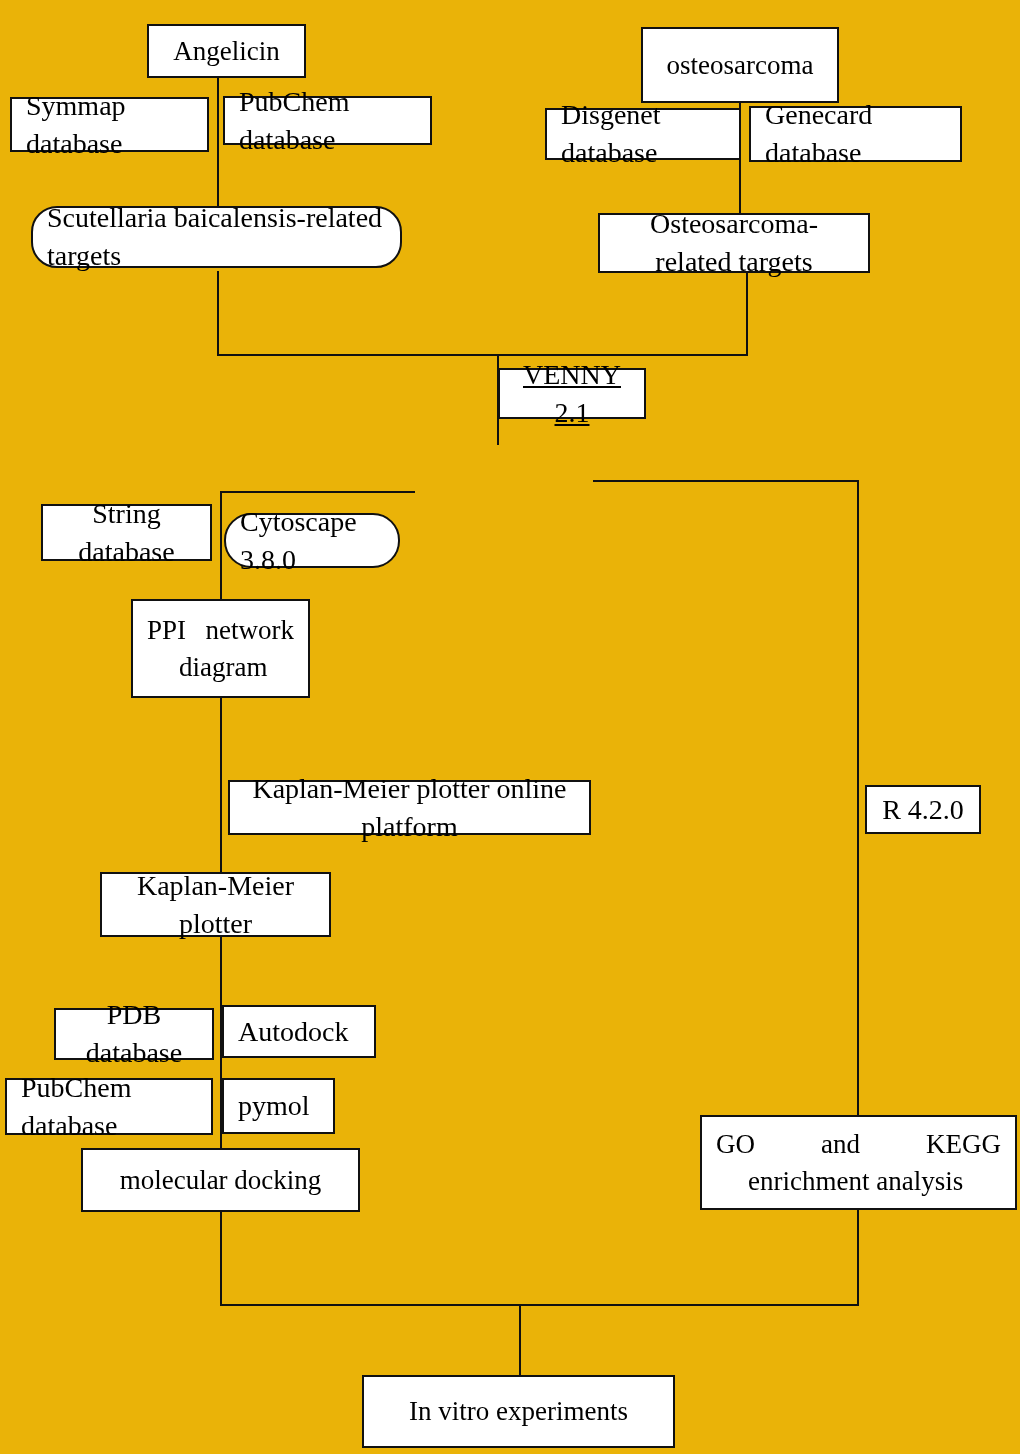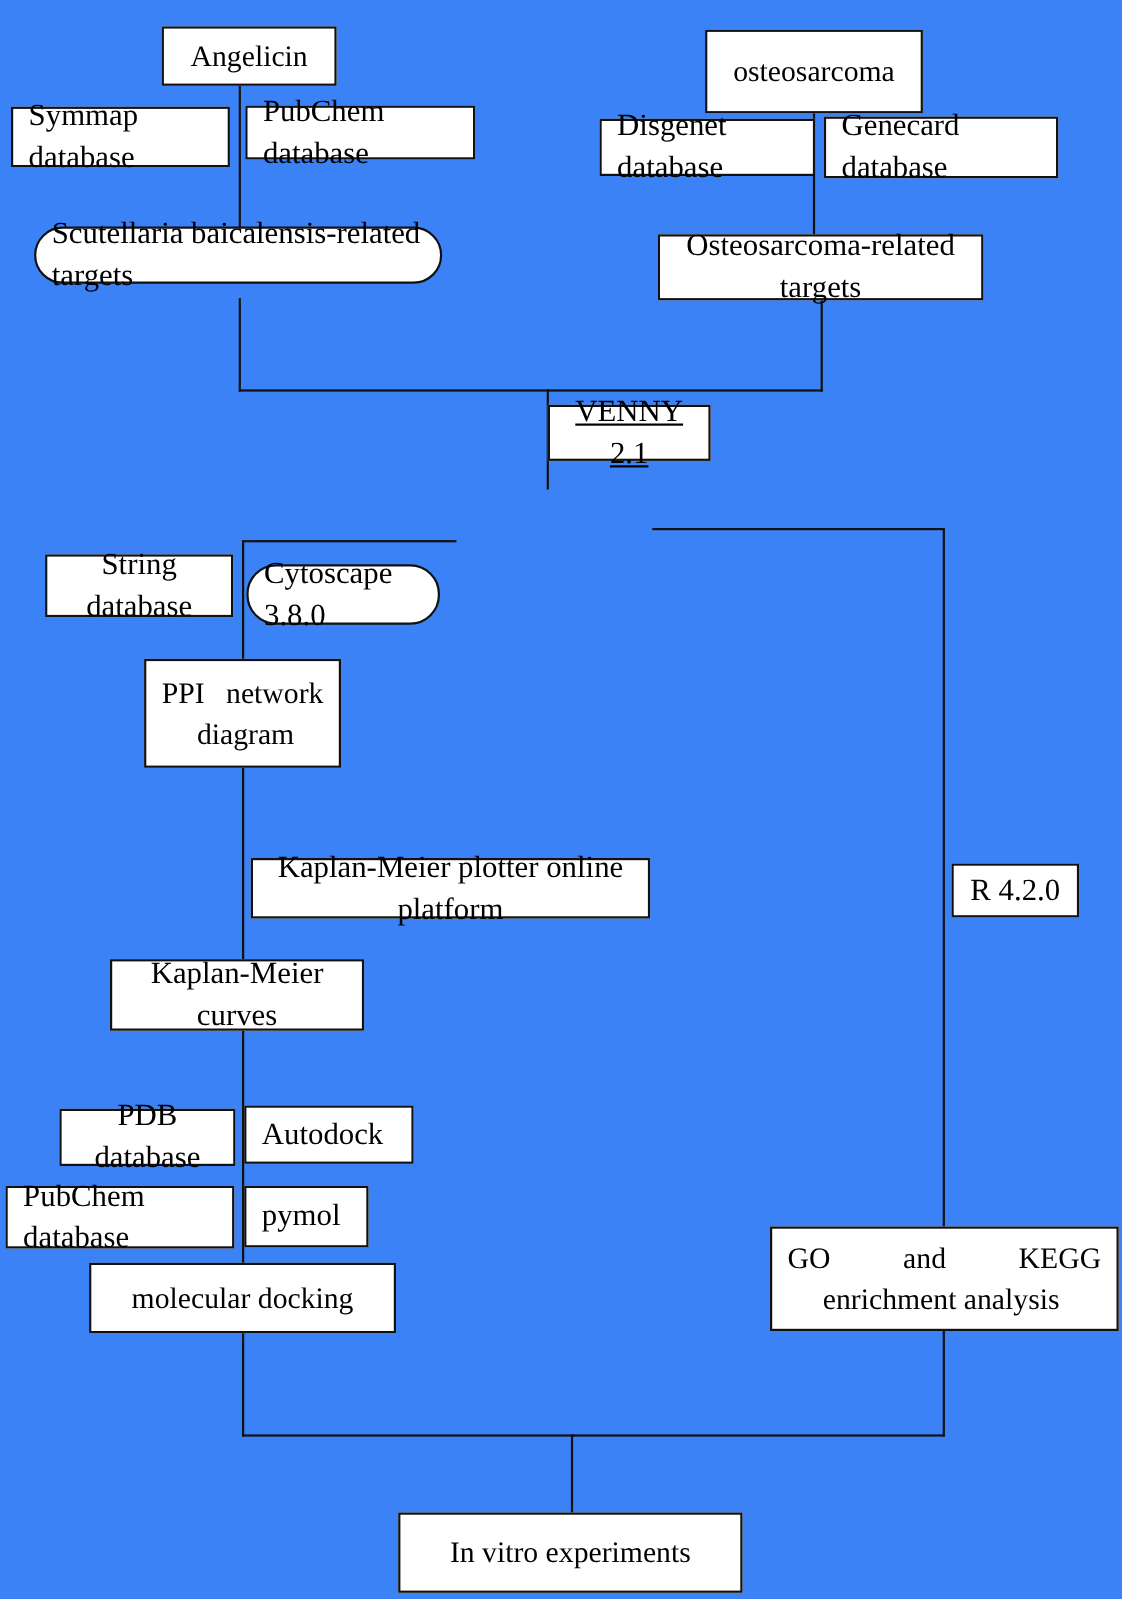--- a/index.html
+++ b/index.html
@@ -5,21 +5,21 @@
 <style>
   html, body {
     margin: 0;
     padding: 0;
     background: #ffffff;
   }
   #canvas {
     position: relative;
     width: 1020px;
     height: 1454px;
-    background: #3b82f6;
+    background: #eab308;
     font-family: "Liberation Serif", "DejaVu Serif", serif;
     color: #000000;
     overflow: hidden;
   }
   .node {
     position: absolute;
     box-sizing: border-box;
     border: 2px solid #111111;
     background: #ffffff;
     display: flex;
@@ -111,25 +111,25 @@
   </div>
 
   <div class="node med left" style="left:545px; top:108px; width:196px; height:52px;">
     <span class="txt">Disgenet database</span>
   </div>
 
   <div class="node med left" style="left:749px; top:106px; width:213px; height:56px;">
     <span class="txt">Genecard database</span>
   </div>
 
-  <div class="node med left" style="left:31px; top:206px; width:371px; height:52px;border-radius:26px;">
+  <div class="node med left" style="left:31px; top:206px; width:371px; height:62px;border-radius:26px;">
     <span class="txt">Scutellaria baicalensis-related targets</span>
   </div>
 
-  <div class="node med center" style="left:598px; top:213px; width:296px; height:60px;">
+  <div class="node med center" style="left:598px; top:213px; width:272px; height:60px;">
     <span class="txt">Osteosarcoma-related targets</span>
   </div>
 
   <div class="node med center" style="left:498px; top:368px; width:148px; height:51px;text-decoration:underline;">
     <span class="txt">VENNY 2.1</span>
   </div>
 
 
   <div class="node med center" style="left:41px; top:504px; width:171px; height:57px;">
     <span class="txt">String database</span>
@@ -144,21 +144,21 @@
       <span class="line1">PPI network</span>
       <span class="line2">diagram</span>
     </span>
   </div>
 
   <div class="node med center" style="left:228px; top:780px; width:363px; height:55px;font-family:Liberation Serif, serif;">
     <span class="txt">Kaplan-Meier plotter online platform</span>
   </div>
 
   <div class="node med center" style="left:100px; top:872px; width:231px; height:65px;">
-    <span class="txt">Kaplan-Meier curves</span>
+    <span class="txt">Kaplan-Meier plotter</span>
   </div>
 
   <div class="node med center" style="left:54px; top:1008px; width:160px; height:52px;">
     <span class="txt">PDB database</span>
   </div>
 
   <div class="node med left" style="left:222px; top:1005px; width:154px; height:53px;">
     <span class="txt">Autodock</span>
   </div>
 

